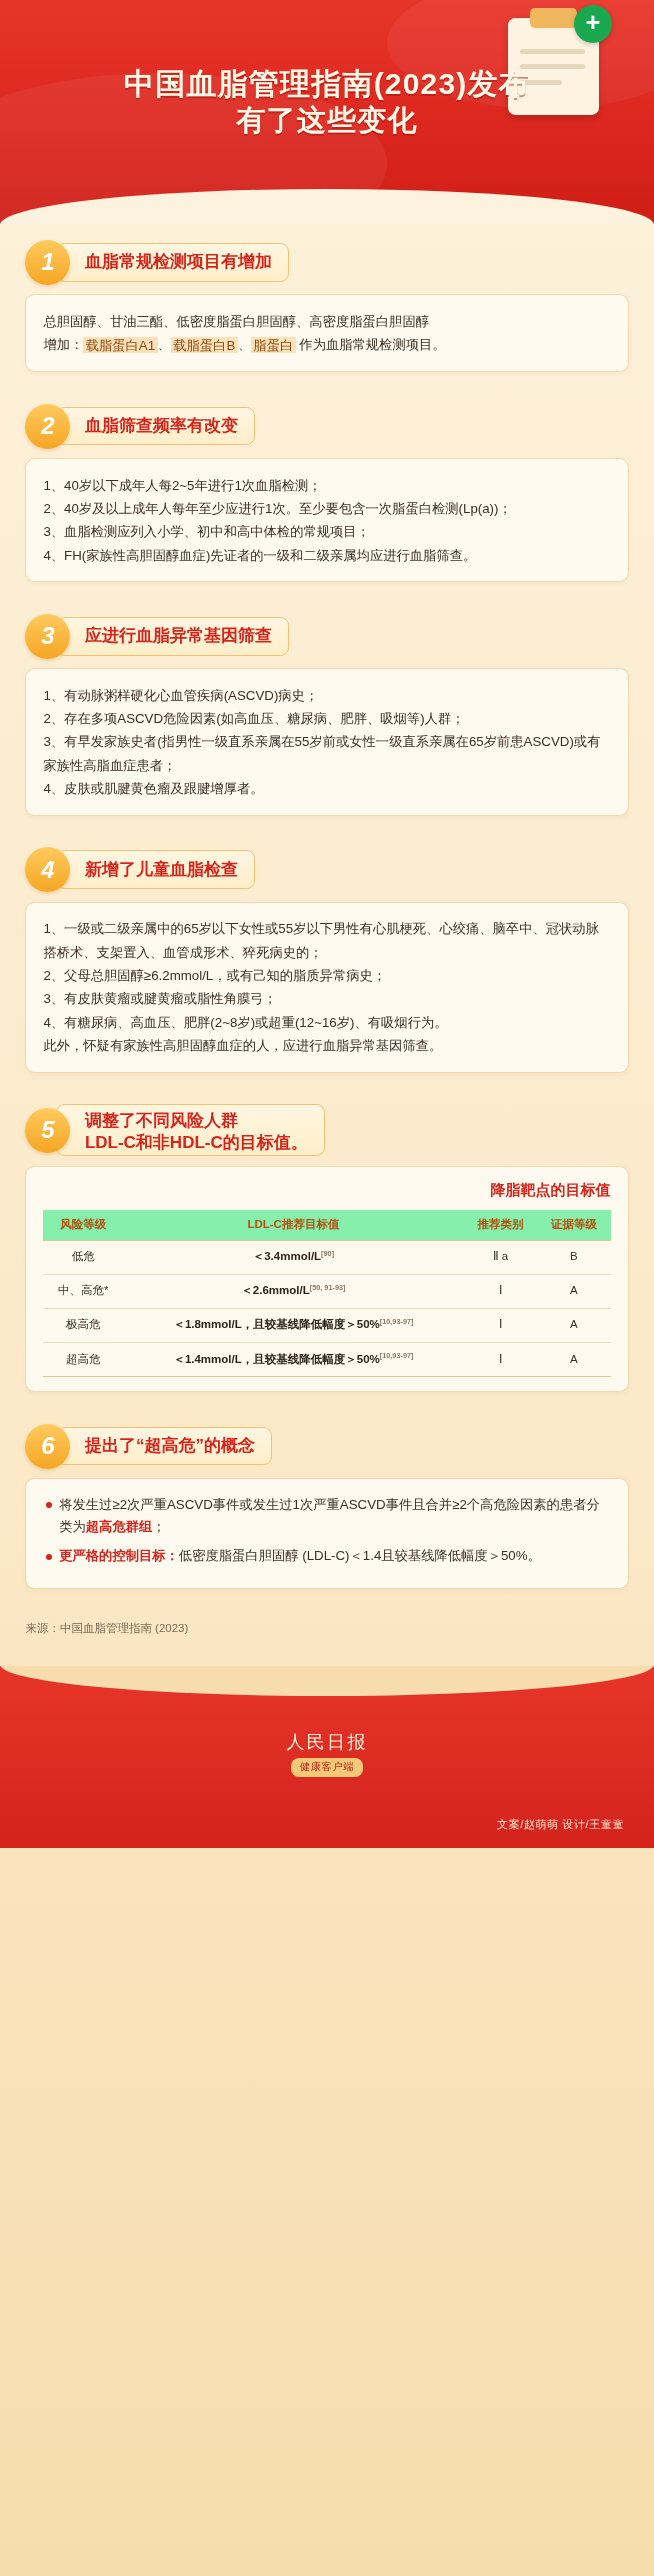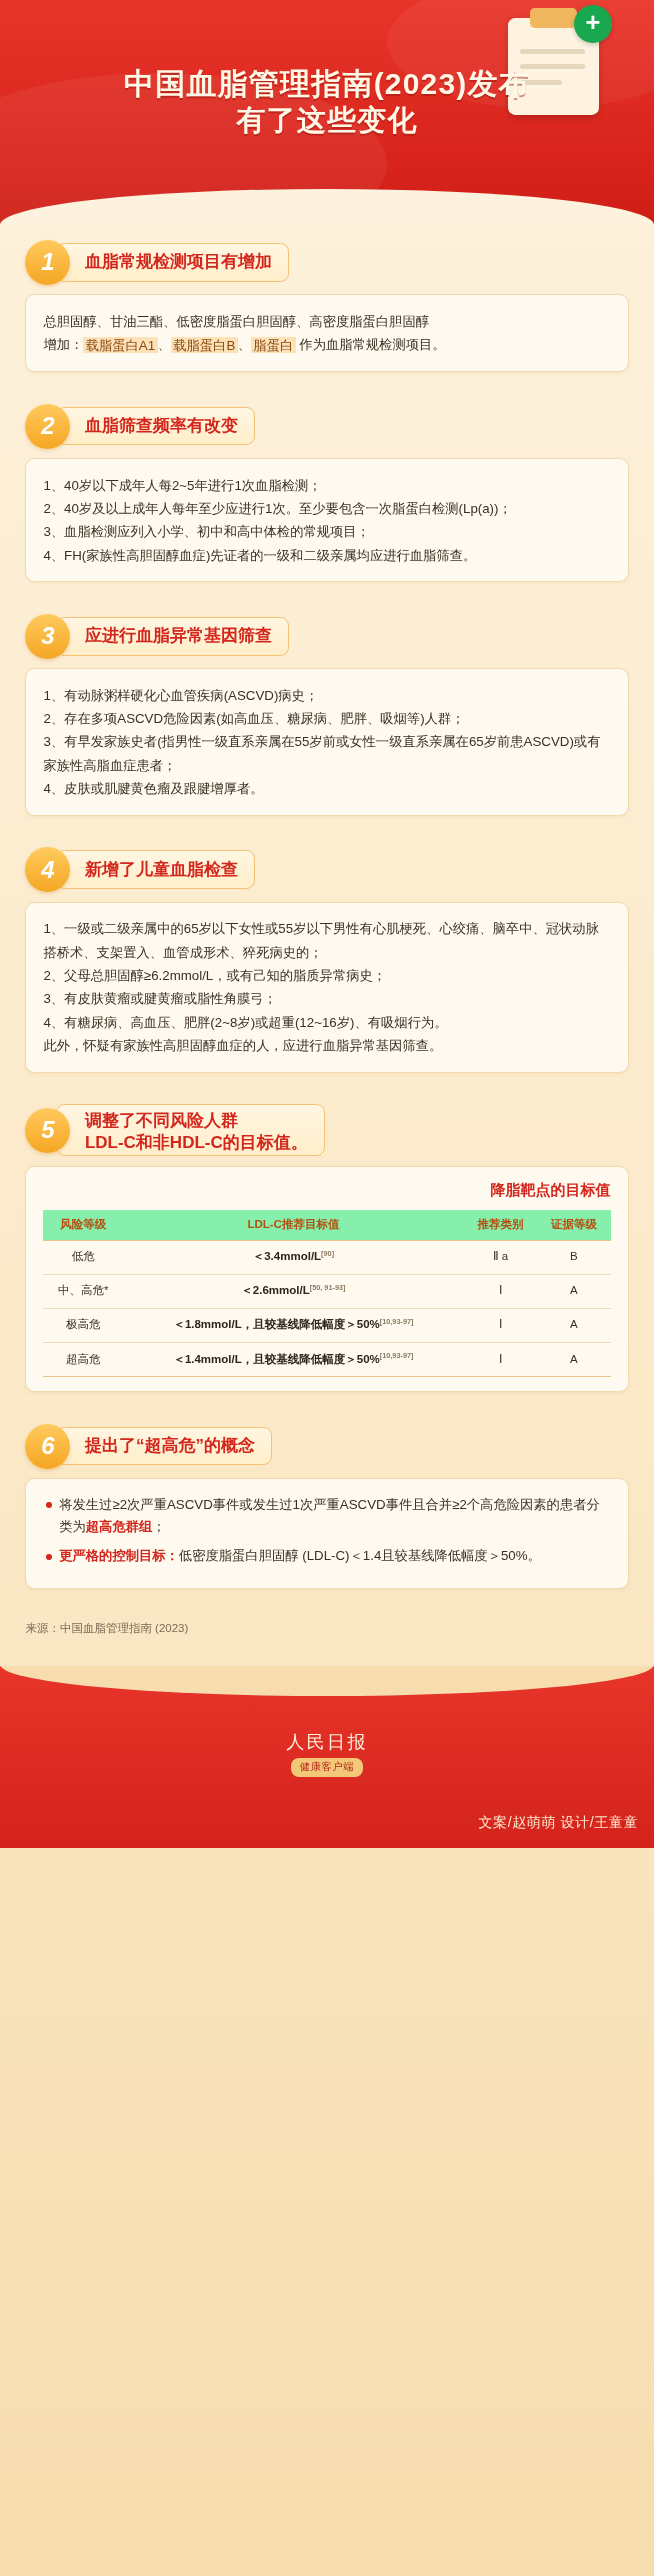--- a/index.html
+++ b/index.html
@@ -277,23 +277,23 @@
     background: #f3c879;
     color: #b3261a;
     font-size: 10.3px;
     font-weight: normal;
     border-radius: 8px;
     padding: 2.4px 8.5px;
     letter-spacing: 0.6px;
   }
   .credits {
     position: absolute;
-    right: 16px; bottom: 15.8px;
+    right: 30px; bottom: 15.8px;
     color: #ffe9cf;
-    font-size: 14px;
+    font-size: 11px;
     letter-spacing: 0.6px;
     margin-top: 13px;
   }
 </style>
 </head>
 <body>
 
 <div class="page">
 
   <div class="header">

